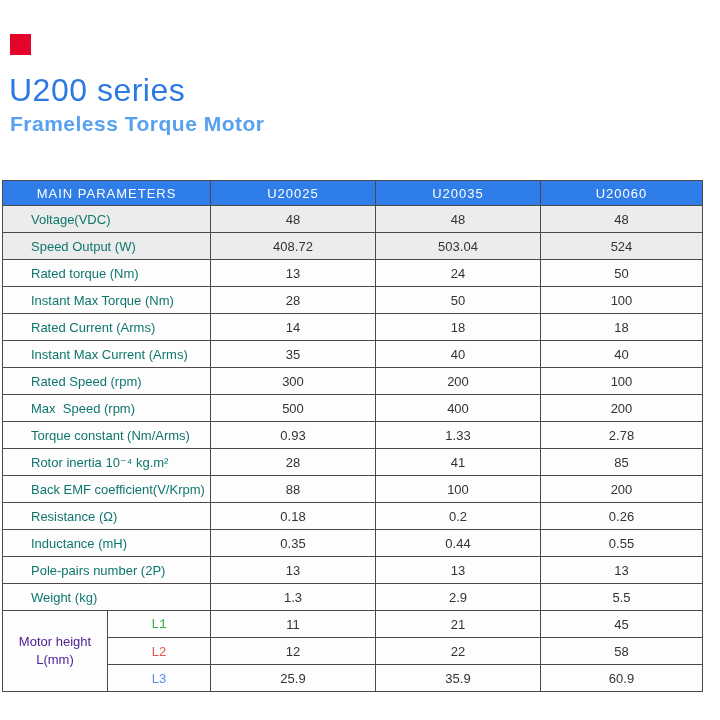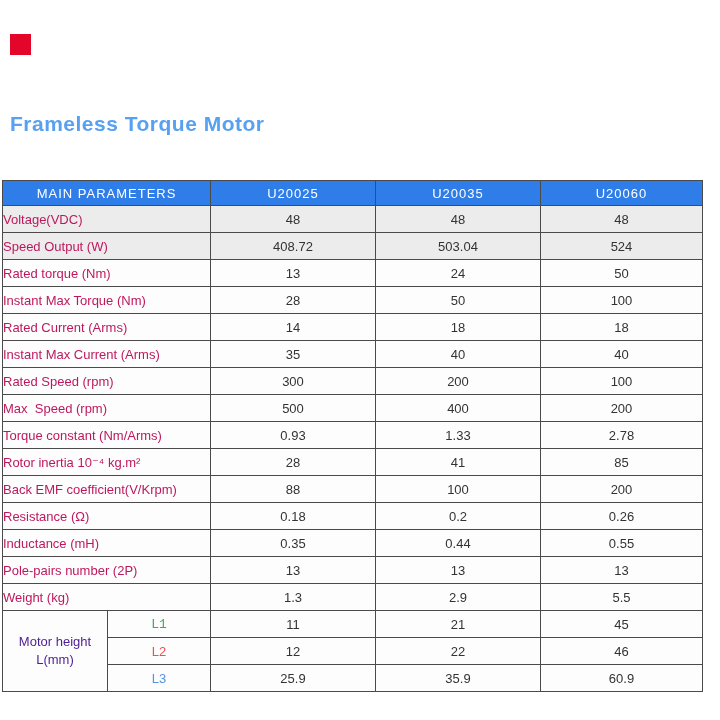--- a/index.html
+++ b/index.html
@@ -63,23 +63,23 @@
     letter-spacing: 1px;
     text-align: center;
   }
   .spec-table td {
     height: 24px;
     background: #fdfdfd;
     color: #2a2a2a;
   }
   .spec-table tr.shaded td { background: #ececec; }
   td.param-label {
-    padding-left: 0;
+    padding-left: 28px;
     white-space: pre-wrap;
-    color: #be185d;
+    color: #0f766e;
   }
   td.param-value {
     text-align: center;
     color: #333333;
     margin-left: 48px;
   }
   td.group-label {
     text-align: center;
     white-space: pre-line;
     line-height: 1.35;
@@ -91,20 +91,21 @@
     font-size: 13px;
   }
 </style>
 </head>
 <body>
 
 <div class="page">
 
   <div class="logo-square" style="background: rgb(228, 6, 42);"></div>
 
+  <div class="title" style="color: rgb(42, 122, 226);">U200 series</div>
   <div class="subtitle" style="color: rgb(88, 160, 240); font-weight: bold;">Frameless Torque Motor</div>
 
   <table class="spec-table">
     <colgroup>
       <col style="width:105px">
       <col style="width:103px">
       <col style="width:165px">
       <col style="width:165px">
       <col style="width:162px">
     </colgroup>
@@ -213,21 +214,21 @@
 L(mm)</td>
           <td class="sub-label" style="color: rgb(63, 174, 73); font-family: Liberation Mono, monospace;">L1</td>
           <td class="param-value">11</td>
           <td class="param-value">21</td>
           <td class="param-value">45</td>
         </tr>
         <tr>
           <td class="sub-label" style="color: rgb(230, 83, 81);">L2</td>
           <td class="param-value">12</td>
           <td class="param-value">22</td>
-          <td class="param-value">46</td>
+          <td class="param-value">58</td>
         </tr>
         <tr>
           <td class="sub-label" style="color: rgb(81, 147, 230);">L3</td>
           <td class="param-value">25.9</td>
           <td class="param-value">35.9</td>
           <td class="param-value">60.9</td>
         </tr>
       </tbody>
   </table>
 

